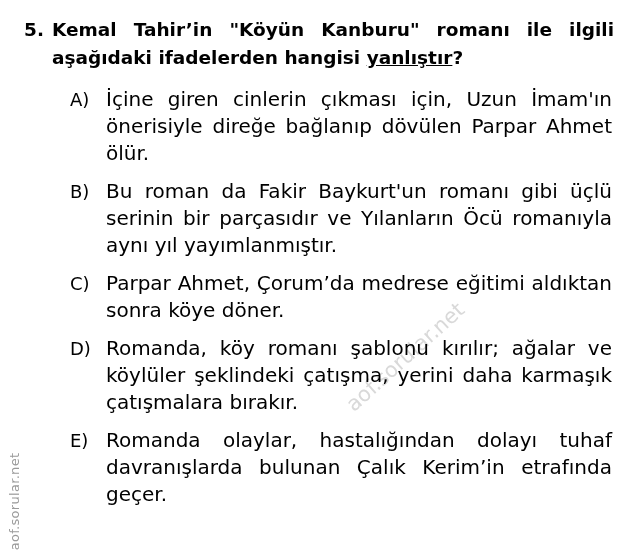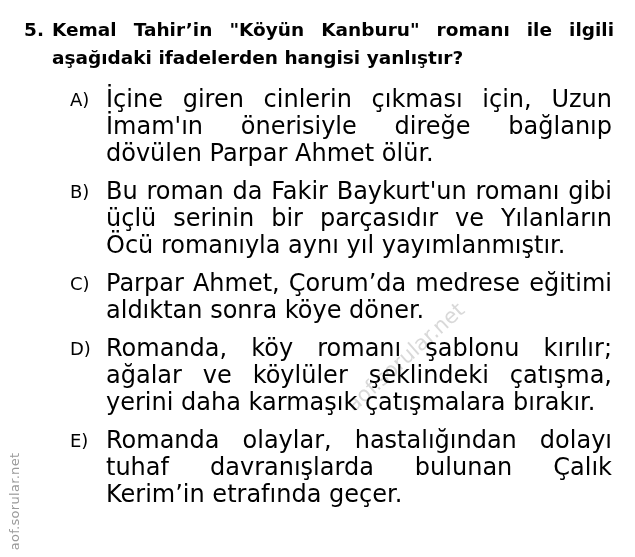--- a/index.html
+++ b/index.html
@@ -83,20 +83,21 @@
   }
   .q-text {
     font-weight: bold;
     font-size: 18.5px;
     line-height: 28px;
     text-align: justify;
     flex: 1 1 auto;
     max-width: 562px;
   }
   .q-text .underline {
+    text-decoration: underline;
   }
 
   
   .options {
     margin-top: 14px;
     padding-left: 44px;
   }
   .option {
     display: flex;
     align-items: flex-start;
@@ -105,21 +106,21 @@
   .opt-label {
     font-size: 18px;
     line-height: 27px;
     width: 40px;
     flex: 0 0 40px;
     text-align: left;
     padding-left: 4px;
     box-sizing: border-box;
   }
   .opt-text {
-    font-size: 24px;
+    font-size: 20px;
     line-height: 27px;
     text-align: justify;
     flex: 1 1 auto;
     max-width: 506px;
     text-justify: inter-word;
   }
 </style>
 </head>
 <body>
 

